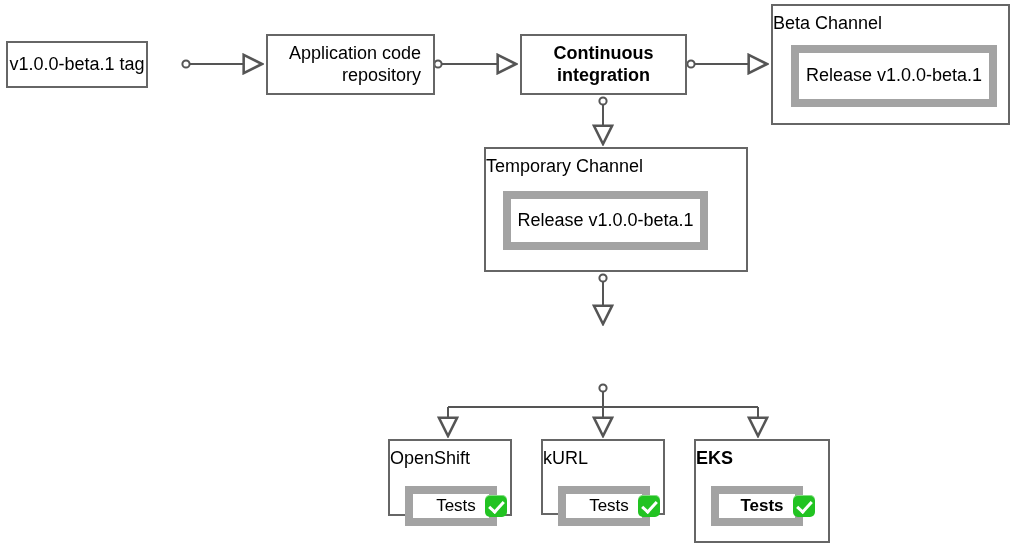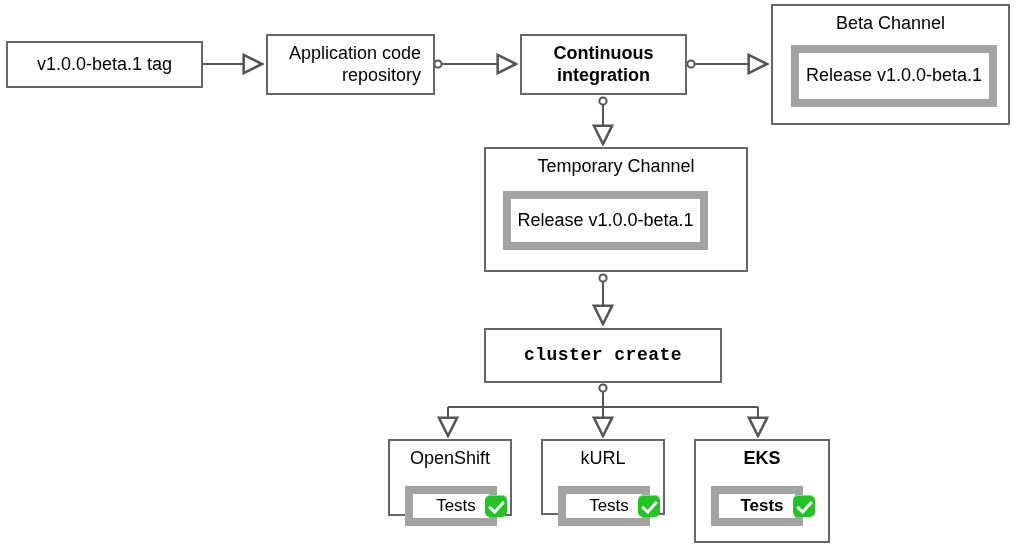--- a/index.html
+++ b/index.html
@@ -42,21 +42,21 @@
   }
   .node.container {
     display: block;
     padding: 0;
   }
   .container-title {
     position: absolute;
     left: 0;
     right: 0;
     top: 7px;
-    text-align: center;
+    text-align: left;
     font-size: 18px;
     color: #000000;
   }
   .inner-node {
     position: absolute;
     box-sizing: border-box;
     border: 8px solid #a3a3a3;
     background: #ffffff;
     display: flex;
     align-items: center;
@@ -131,21 +131,21 @@
 
       <path d="M603 390 L603 407"></path>
       <circle cx="603" cy="388" r="3.6" fill="#ffffff" stroke="#555555" stroke-width="2"></circle>
       <path d="M448 407 L758 407"></path>
       <line x1="448" y1="407" x2="448" y2="436" marker-end="url(#arrow)"></line>
       <line x1="603" y1="407" x2="603" y2="436" marker-end="url(#arrow)"></line>
       <line x1="758" y1="407" x2="758" y2="436" marker-end="url(#arrow)"></line>
     </g>
   </svg>
 
-  <div class="node" style="left:6px; top:41px; width:197px; height:47px;text-align:center;">
+  <div class="node" style="left:6px; top:41px; width:142px; height:47px;text-align:center;">
     <span>v1.0.0-beta.1 tag</span>
   </div>
 
   <div class="node" style="left:266px; top:34px; width:169px; height:61px; padding:0 12px;text-align:right;">
     <span>Application code repository</span>
   </div>
 
   <div class="node" style="left:520px; top:34px; width:167px; height:61px; padding:17px 10px;font-weight:bold;">
     <span>Continuous integration</span>
   </div>
@@ -157,23 +157,20 @@
     </div>
   </div>
 
   <div class="node container" style="left:484px; top:147px; width:264px; height:125px;">
     <div class="container-title">Temporary Channel</div>
     <div class="inner-node" style="left:17px; top:42px; width:205px; height:59px;">
       <span>Release v1.0.0-beta.1</span>
     </div>
   </div>
 
-  <div class="node" style="left:484px; top:328px; width:238px; height:55px;">
-    <span class="mono">cluster create</span>
-  </div>
 
   <div class="node container" style="left:388px; top:439px; width:124px; height:77px;">
     <div class="container-title">OpenShift</div>
     <div class="inner-node" style="left:15px; top:45px; width:92px; height:40px;">
       <span class="tests-row">
         <span class="label-sm">Tests</span>
         <span class="check-badge"></span>
       </span>
     </div>
   </div>

